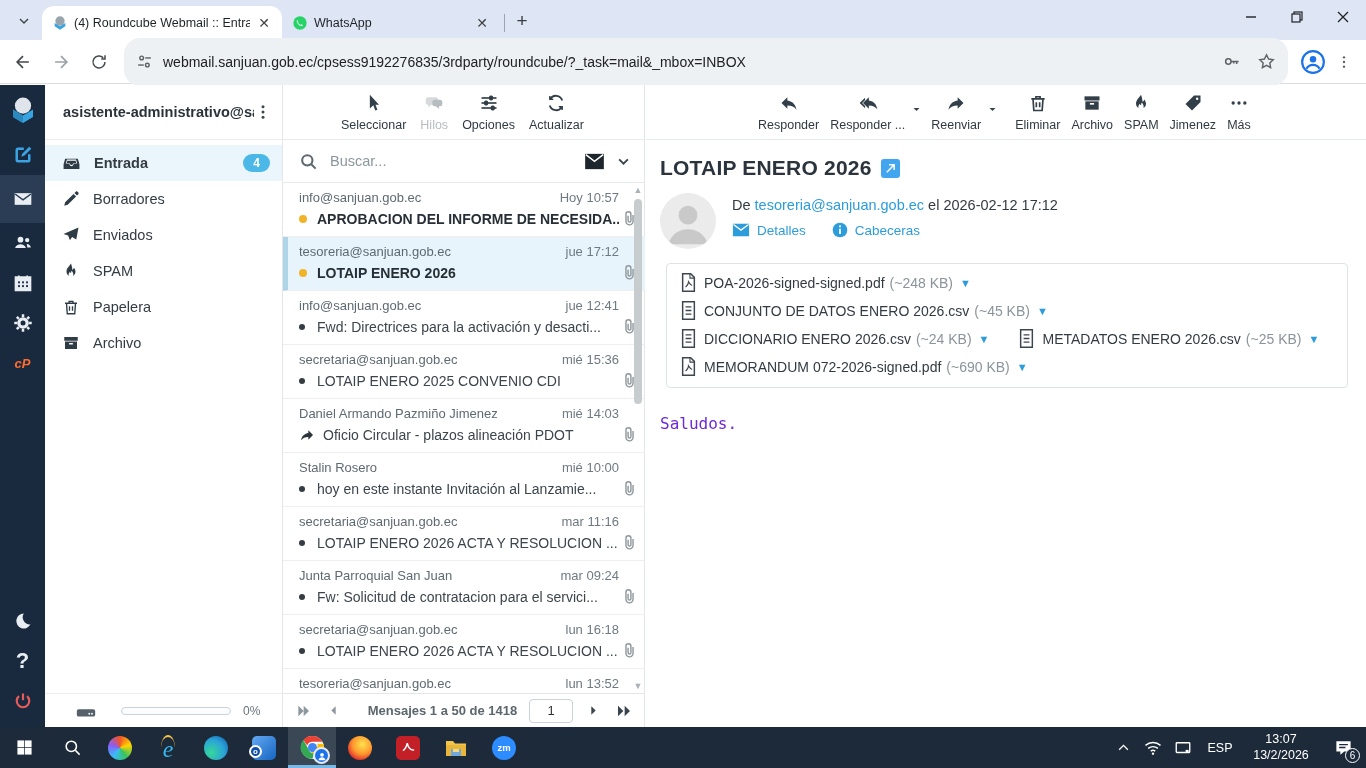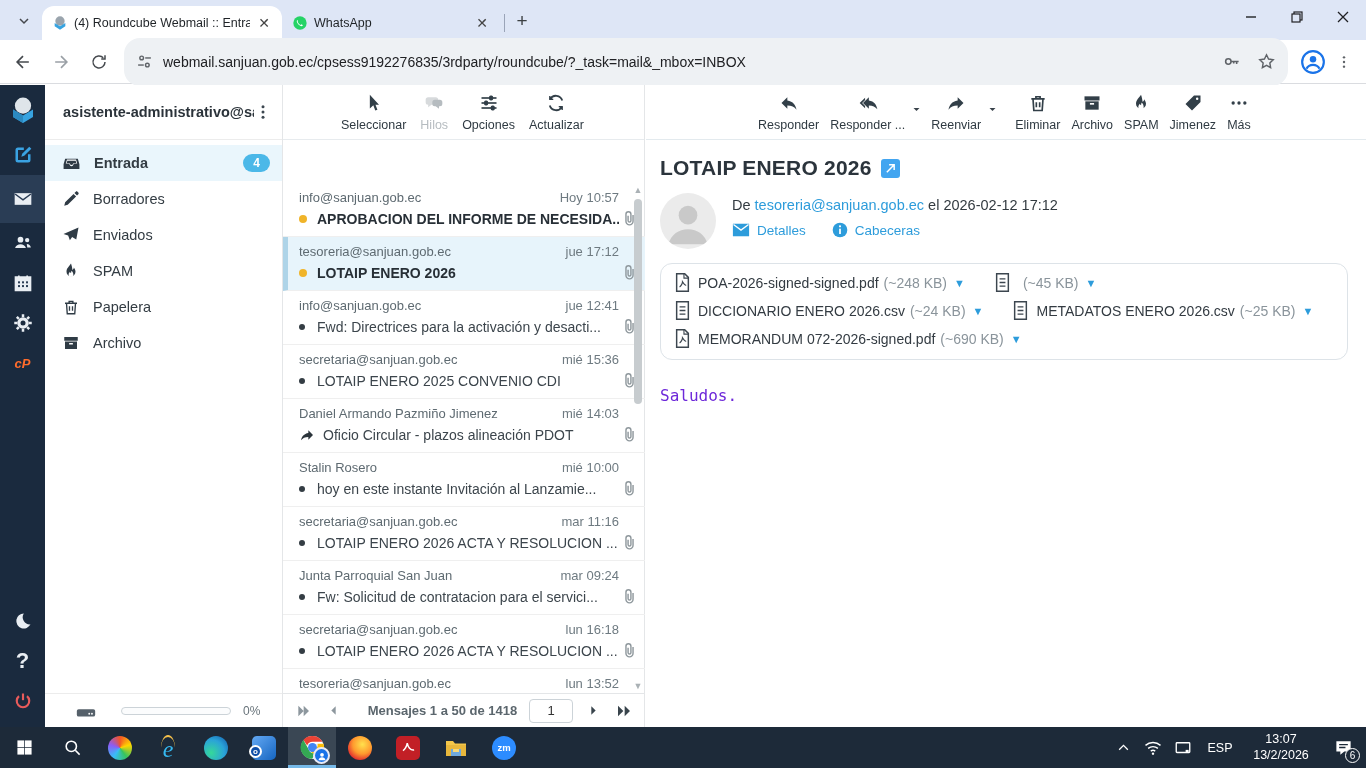--- a/index.html
+++ b/index.html
@@ -103,21 +103,21 @@
   #subjectrow h1 { font-size:21px; color:#2b343c; letter-spacing:.2px; }
   .extlink { width:19px; height:19px; background:#42a5f0; border-radius:3px; margin-left:9px; display:flex; align-items:center; justify-content:center; color:#fff; }
   #hdr { display:flex; margin-top:13px; }
   #avatar { width:56px; height:56px; border-radius:50%; background:#ebebeb; overflow:hidden; display:flex; align-items:center; justify-content:center; color:#c9c9c9; flex:none; }
   #hdrtext { margin:4px 0 0 16px; }
   #fromline { font-size:14.5px; color:#333b41; }
   #fromline a { color:#2d9cdb; text-decoration:none; }
   #hdrlinks { display:flex; align-items:center; margin-top:9px; font-size:13.5px; color:#2d9cdb; }
   #hdrlinks .hl { display:flex; align-items:center; margin-right:26px; }
   #hdrlinks .hic { color:#2d9cdb; margin-right:7px; }
-  #attachbox { margin-top:14px; border:1px solid #dde3e8; border-radius:12px; padding:9px 14px 11px 14px; display:flex; flex-wrap:wrap; column-gap:30px; row-gap:9px; }
+  #attachbox { margin-top:14px; border:1px solid #dde3e8; border-radius:4px; padding:9px 14px 11px 14px; display:flex; flex-wrap:wrap; column-gap:30px; row-gap:9px;margin-left:6px; }
   .att { display:flex; align-items:center; }
   .att .fic { color:#3c464f; margin-right:8px; }
   .att .nm { font-size:14px; color:#333b42; }
   .att .sz { font-size:14px; color:#8a949b; margin-left:5px; }
   .att .dn { color:#2d9cdb; margin-left:7px; font-size:11px; }
   .att .fpdf, .att .fcsv { display:none; }
   .att[data-ftype="pdf"] .fpdf { display:block; }
   .att[data-ftype="csv"] .fcsv { display:block; }
   #mailbody { margin-top:26px; font-family:"DejaVu Sans Mono",monospace; font-size:16px; color:#6d28d9; }
 
@@ -427,20 +427,40 @@
       </div>
       <div class="tbtn">
         <span class="ico">
             <svg class="ic" viewBox="0 0 24 24" fill="none" stroke="currentColor" stroke-width="2.2">
               <path d="M19.5 9A8 8 0 005 7.2M4.5 15a8 8 0 0014.5 1.8"></path>
               <path d="M4.5 3.5v4.2h4.2M19.5 20.5v-4.2h-4.2" fill="currentColor" stroke-width="1.4"></path>
             </svg>
           </span>
         <span class="lbl">Actualizar</span>
       </div>
+    </div>
+    <div id="searchrow">
+      <span class="sic">
+          <svg class="ic" style="width:19px;height:19px" viewBox="0 0 24 24" fill="none" stroke="currentColor" stroke-width="2.6">
+            <circle cx="10.5" cy="10.5" r="6.5"></circle>
+            <line x1="15.5" y1="15.5" x2="21" y2="21"></line>
+          </svg>
+        </span>
+      <input placeholder="Buscar..." style="">
+      <span class="menv">
+          <svg class="ic" style="width:21px;height:17px" viewBox="0 0 24 20" fill="currentColor">
+            <path d="M1 1h22v18H1z"></path>
+            <path d="M1.8 2l10.2 7.8L22.2 2" fill="none" stroke="#fff" stroke-width="1.8"></path>
+          </svg>
+        </span>
+      <span class="chv">
+          <svg class="ic" style="width:13px;height:13px" viewBox="0 0 24 24" fill="none" stroke="currentColor" stroke-width="3.4">
+            <path d="M4 8l8 8 8-8"></path>
+          </svg>
+        </span>
     </div>
 
     <div id="rows">
 
       <div class="msg unread" data-marker="unread">
         <div class="l1">
             <span class="snd">info@sanjuan.gob.ec</span>
             <span class="dt">Hoy 10:57</span>
           </div>
         <div class="l2">
@@ -766,20 +786,21 @@
           <span class="dn">▼</span>
         </span>
         <span class="att" data-ftype="csv">
 
           <span class="fic fcsv">
               <svg class="ic" style="width:15px;height:19px" viewBox="0 0 20 26" fill="none" stroke="currentColor" stroke-width="2">
                 <path d="M2 1h16v24H2z"></path>
                 <path d="M6 8h8M6 13h8M6 18h8" stroke-width="1.8"></path>
               </svg>
             </span>
+          <span class="nm">CONJUNTO DE DATOS ENERO 2026.csv</span>
           <span class="sz">(~45 KB)</span>
           <span class="dn">▼</span>
         </span>
         <span class="att" data-ftype="csv">
 
           <span class="fic fcsv">
               <svg class="ic" style="width:15px;height:19px" viewBox="0 0 20 26" fill="none" stroke="currentColor" stroke-width="2">
                 <path d="M2 1h16v24H2z"></path>
                 <path d="M6 8h8M6 13h8M6 18h8" stroke-width="1.8"></path>
               </svg>

